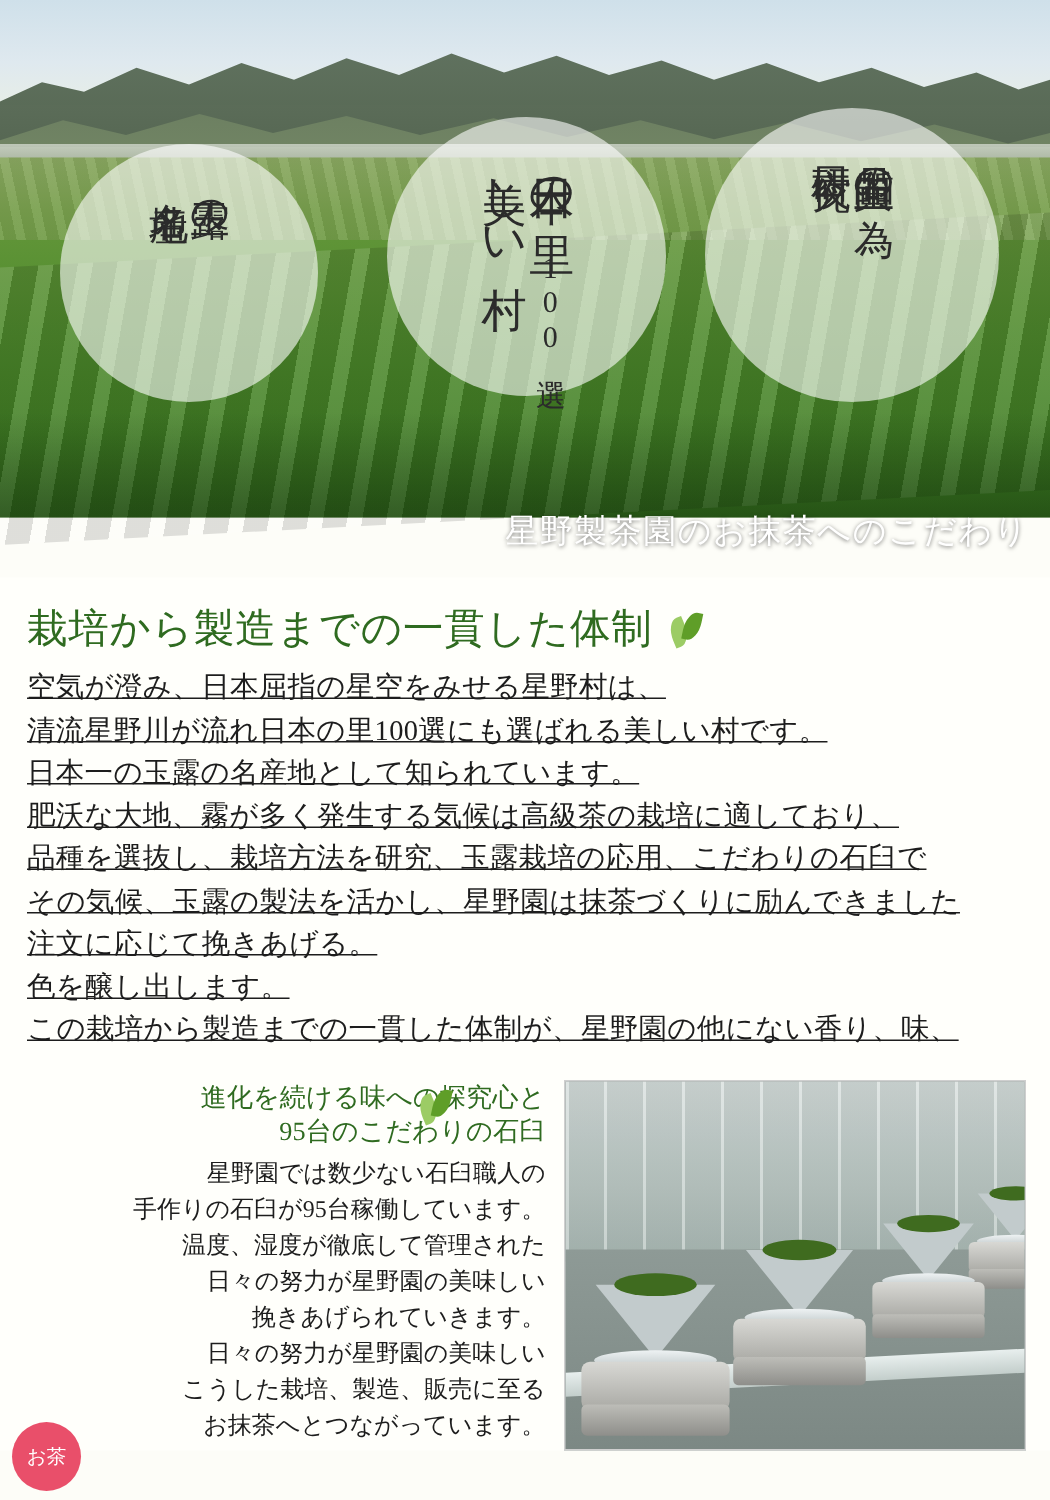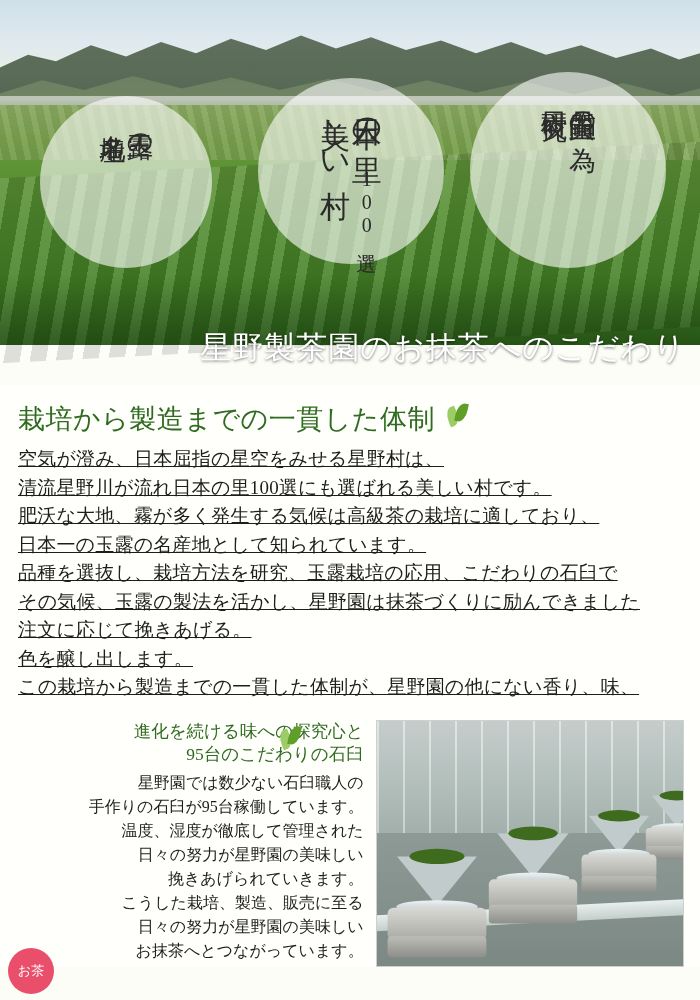--- a/index.html
+++ b/index.html
@@ -126,40 +126,41 @@
   .circle-2 { left: 258px; top: 78px;  width: 186px; height: 186px; }
   .circle-2 span { font-size: 30px; }
   .circle-3 { left: 470px; top: 72px;  width: 196px; height: 196px; }
   .circle-3 span { font-size: 27px; }
   .circle-2 .small { font-size: 20px; }
 
   .hero-caption {
     position: absolute;
     right: 14px;
     bottom: 16px;
-    font-size: 31px;
+    font-size: 22px;
     color: #ffffff;
     font-family: "Liberation Serif", serif;
     letter-spacing: 1px;
     text-shadow: 0 1px 3px rgba(0,0,0,0.55);
     white-space: nowrap;
     margin-left: 28px;
   }
 
   
   .content {
     position: relative;
     padding: 10px 16px 0 18px;
     background: #fffffb;
   }
   .sec-title {
     font-size: 27px;
     color: #2f6b20;
     letter-spacing: 0.5px;
     display: flex;
+    align-items: center;
     margin: 6px 0 8px 0;
   }
   .leaf {
     display: inline-block;
     margin-left: 10px;
     position: relative;
     width: 26px;
     height: 26px;
   }
   .leaf i {
@@ -332,22 +333,22 @@
       <span>栽培から製造までの一貫した体制</span>
       <span class="leaf">
           <i class="a"></i>
           <i class="b"></i>
         </span>
     </div>
 
     <div class="para">
       <div>空気が澄み、日本屈指の星空をみせる星野村は、</div>
       <div>清流星野川が流れ日本の里100選にも選ばれる美しい村です。</div>
+      <div>日本一の玉露の名産地として知られています。</div>
       <div>肥沃な大地、霧が多く発生する気候は高級茶の栽培に適しており、</div>
-      <div>日本一の玉露の名産地として知られています。</div>
       <div>品種を選抜し、栽培方法を研究、玉露栽培の応用、こだわりの石臼で</div>
       <div>その気候、玉露の製法を活かし、星野園は抹茶づくりに励んできました</div>
       <div>注文に応じて挽きあげる。</div>
       <div>色を醸し出します。</div>
       <div>この栽培から製造までの一貫した体制が、星野園の他にない香り、味、</div>
     </div>
 
     <div class="lower">
       <div class="lower-left">
         <div class="sub-title">
@@ -357,22 +358,22 @@
               <i class="a"></i>
               <i class="b"></i>
             </span>
         </div>
         <div class="lower-para">
           <div>星野園では数少ない石臼職人の</div>
           <div>手作りの石臼が95台稼働しています。</div>
           <div>温度、湿度が徹底して管理された</div>
           <div>日々の努力が星野園の美味しい</div>
           <div>挽きあげられていきます。</div>
+          <div>日々の努力が星野園の美味しい</div>
           <div>こうした栽培、製造、販売に至る</div>
-          <div>日々の努力が星野園の美味しい</div>
           <div>お抹茶へとつながっています。</div>
         </div>
       </div>
 
       <div class="photo">
         <div class="ph-wall"></div>
         <div class="ph-floor"></div>
         <div class="ph-rail"></div>
 
         <div class="mill mill-4">

